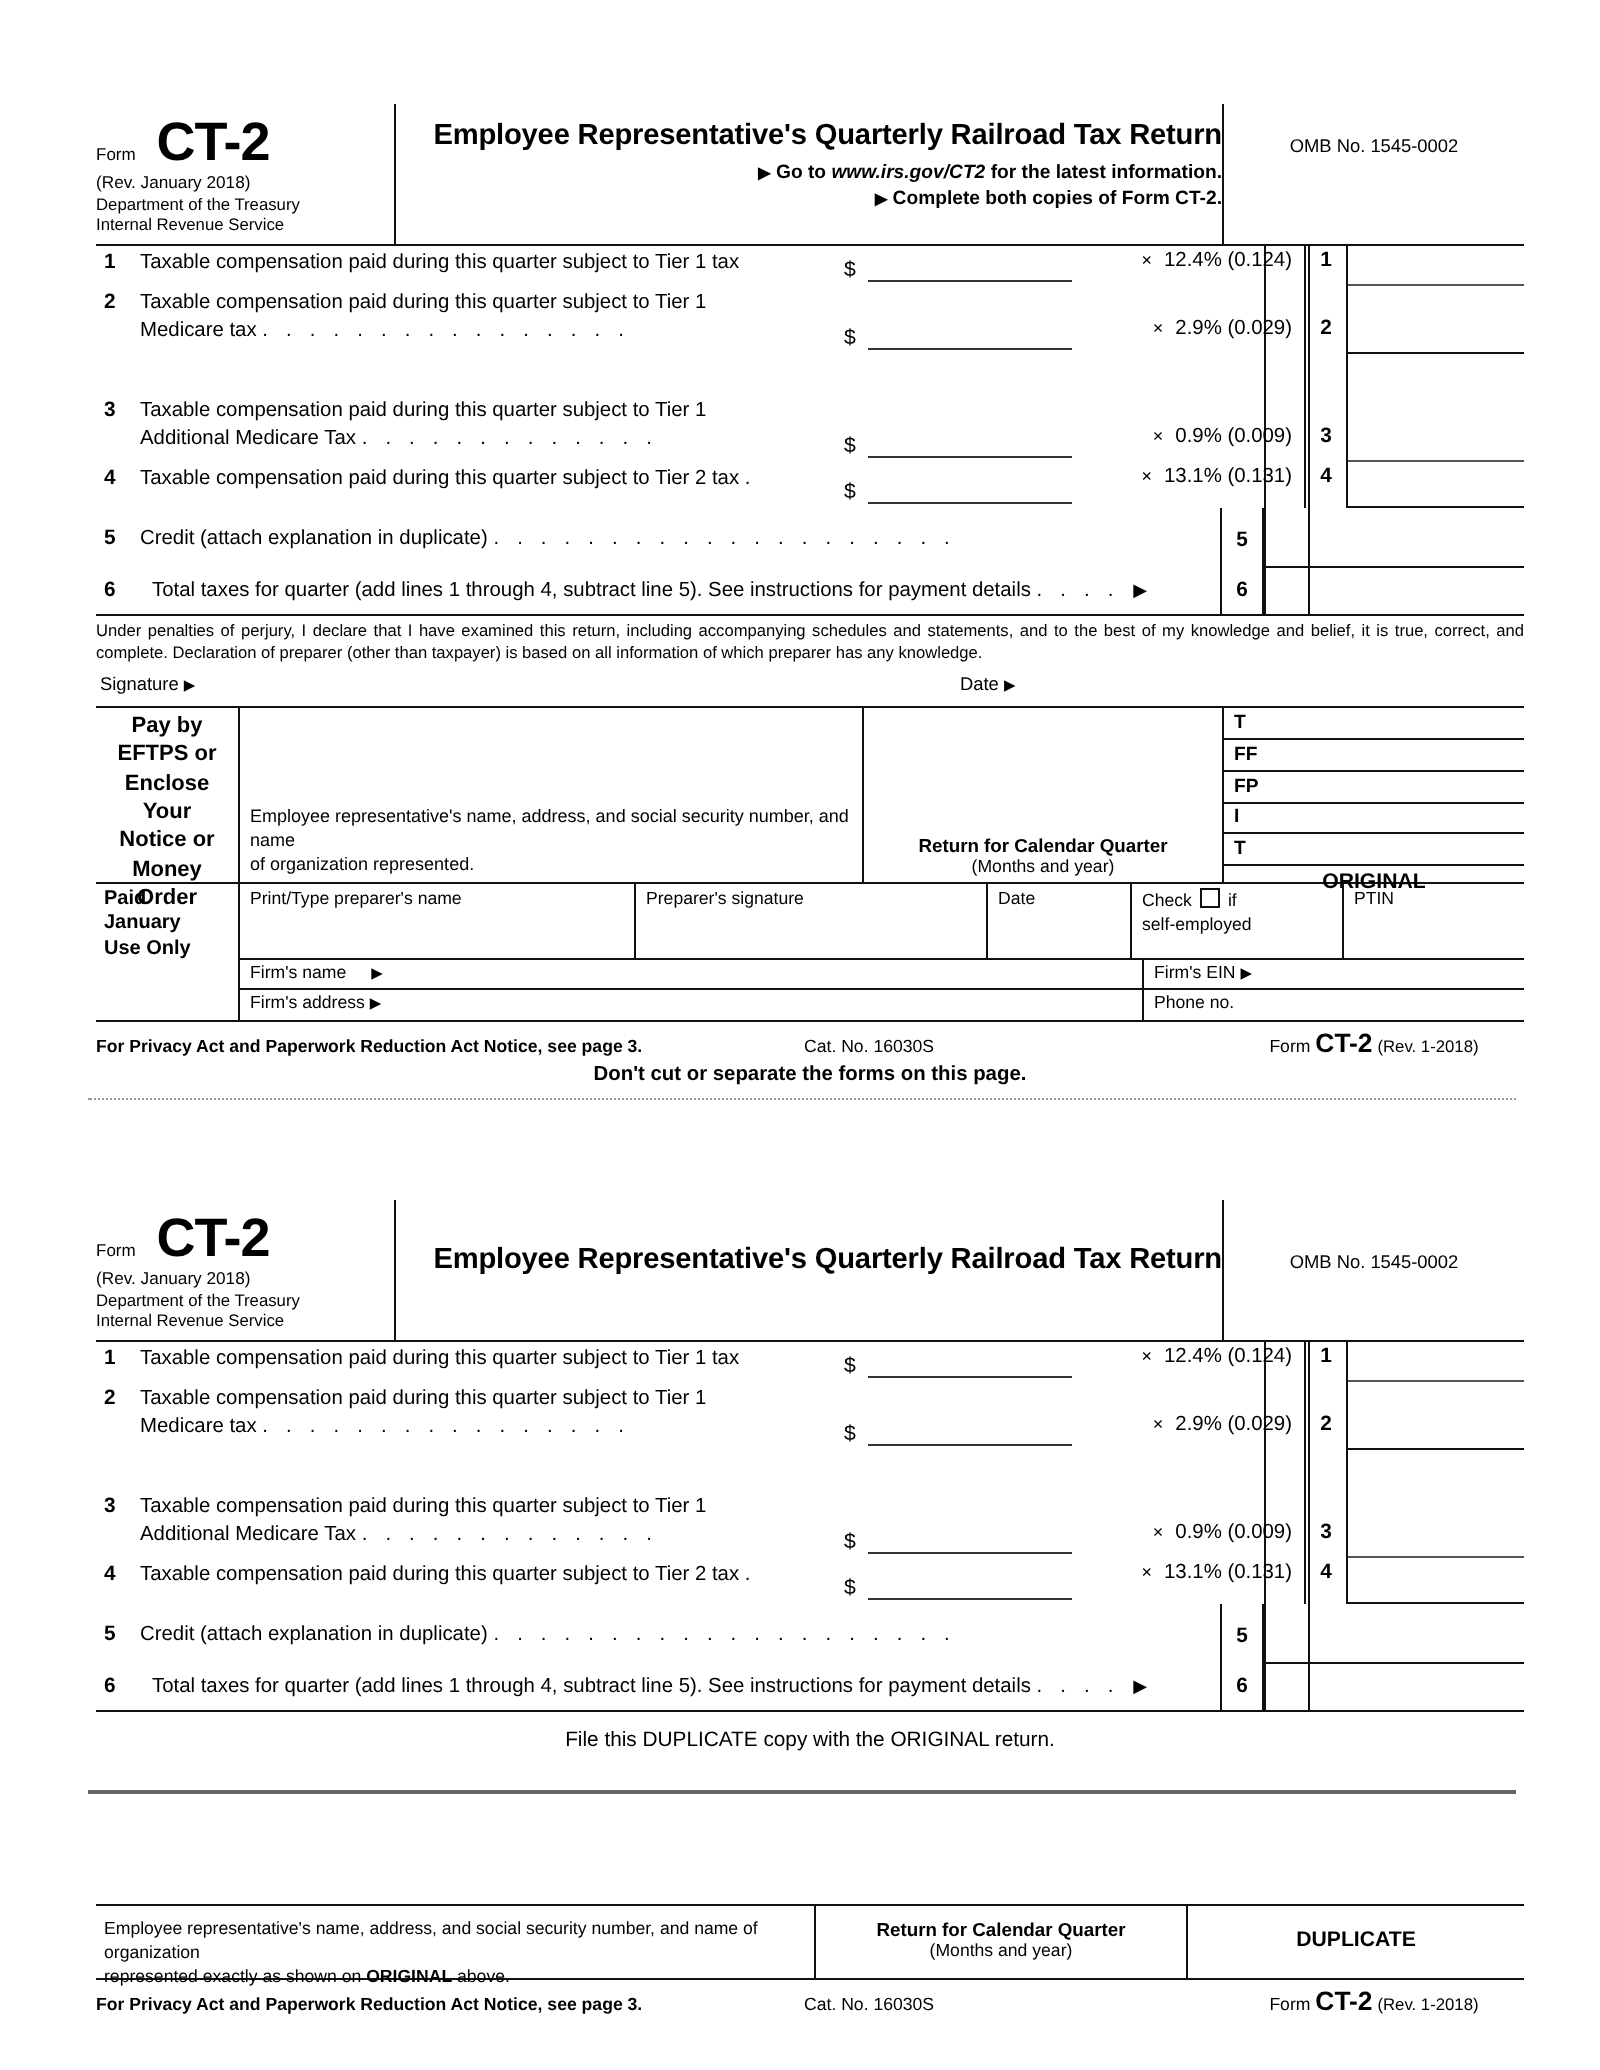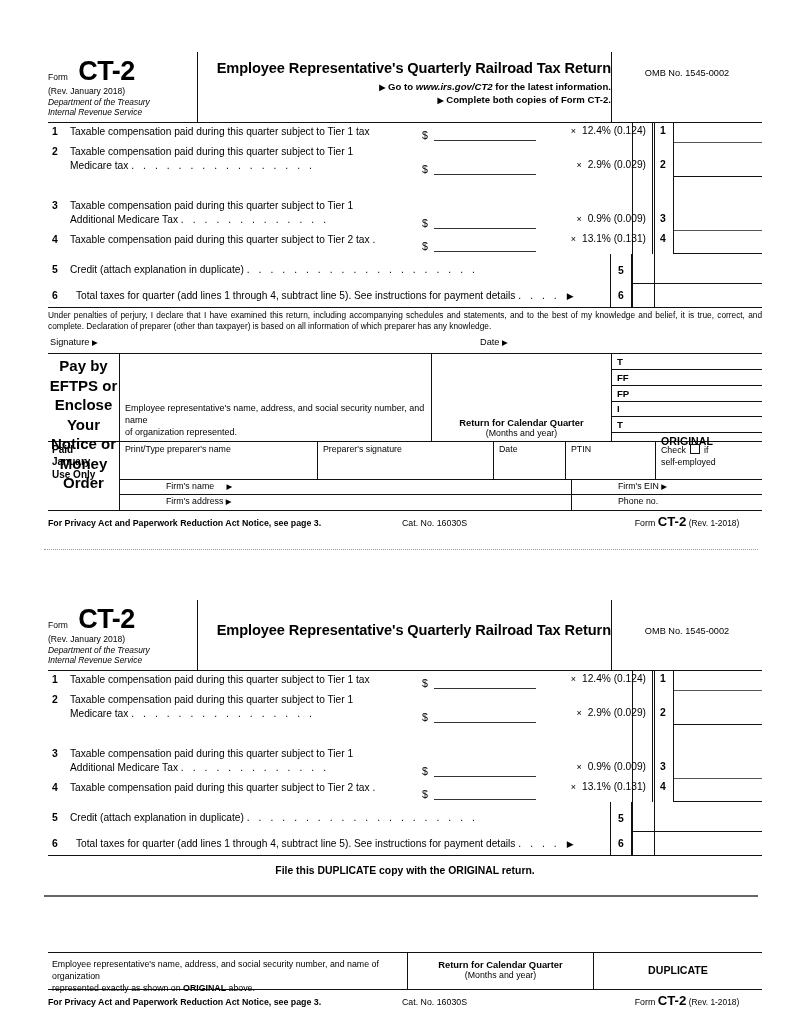--- a/index.html
+++ b/index.html
@@ -36,21 +36,21 @@
     width: 150px;
     padding: 6px 0 4px 0;
     border-right: 1.6px solid #111;
   }
   .formlabel { font-size: 8.5px; display:inline-block; vertical-align: bottom; padding-bottom:3px;}
   .ct2-big {
     font-size: 27px; font-weight: bold; letter-spacing: -0.5px;
     display:inline-block; line-height: 1; padding-left: 6px;
   }
   .rev { font-size: 8.6px; margin-top: 1px; }
-  .dept { font-size: 8.4px; line-height: 1.18; margin-top: 2px; font-style: italic;}
+  .dept { font-size: 8.4px; line-height: 1.18; margin-top: 2px;}
   .hdr-mid {
     flex: 1;
     padding: 8px 0 6px 0;
     text-align: right;
     border-right: 1.6px solid #111;
   }
   .title-main {
     font-size: 14.6px; font-weight: bold; letter-spacing: -0.1px;
   }
   .goto {
@@ -116,21 +116,21 @@
     font-size: 9.2px; padding-top: 2px; padding-bottom: 2px;
     position: relative; height: 17px;
   }
   .sig-lbl { position: absolute; left: 2px; top: 1px; }
   .date-lbl { position: absolute; left: 432px; top: 1px; }
 
   
   .eftps-wrap { display:flex; border-top: 1.5px solid #111; }
   .eftps-left {
     width: 72px; flex:none; border-right: 1.5px solid #111;
-    text-align: center; font-size: 15px; font-weight: bold;
+    text-align: center; font-size: 11px; font-weight: bold;
     line-height: 1.30; padding-top: 2px;
   }
   .eftps-mid { flex: 1; position: relative; border-right: 1.5px solid #111; }
   .eftps-mid-txt {
     position: absolute; left: 5px; bottom: 3px; right: 4px;
     font-size: 9px; line-height: 1.3;
   }
   .eftps-quarter {
     width: 180px; flex: none; position: relative;
     border-right: 1.5px solid #111;
@@ -168,21 +168,21 @@
   .c-ptin { flex: 1; }
   .chkbox {
     display:inline-block; width: 10px; height: 10px;
     border: 1.2px solid #111; vertical-align: -1px; margin: 0 4px;
   }
   .pp-r2 { display:flex; height: 15px; border-bottom: 1.3px solid #111; }
   .pp-r3 { display:flex; height: 15px; }
   .pp-sub-left { flex: 1; border-right: 1.4px solid #111; position: relative;}
   .pp-sub-right { width: 190px; position: relative; }
   .pp-sub-left .lbl, .pp-sub-right .lbl {
-    position:absolute; left: 5px; top: 1px; font-size: 8.8px; margin-left: 41px;
+    position:absolute; left: 5px; top: 1px; font-size: 8.8px;
   }
 
   
   .footer-row {
     display:flex; border-top: 1.8px solid #111;
     font-size: 8.8px; padding-top: 3px; align-items: baseline;
   }
   .f-left { flex: 1; font-weight: bold; }
   .f-cat  { width: 210px; text-align: left; font-weight: normal; }
   .f-right{ width: 150px; text-align: center; white-space: nowrap;}
@@ -211,21 +211,21 @@
   .dup-quarter-txt {
     position:absolute; left:0; right:0; top: 6px; text-align:center;
     font-size: 9.4px; font-weight: bold;
   }
   .dup-badge { width: 168px; flex:none; position: relative; }
   .dup-badge-txt {
     position:absolute; left:0; right:0; top: 11px; text-align:center;
     font-size: 10.6px; font-weight: bold;
   }
   .filedup {
-    text-align:center; font-size: 10.4px; font-weight: bold;
+    text-align:center; font-size: 10.4px; font-weight: normal;
   }
 </style>
 </head>
 <body>
 
 <div class="page">
 
   <div class="form" style="top:52px;">
 
     <div class="hdr">
@@ -421,28 +421,28 @@
         <div class="pp-r1">
           <div class="pp-cell c-name">
             <span class="lbl">Print/Type preparer's name</span>
           </div>
           <div class="pp-cell c-sig">
             <span class="lbl">Preparer's signature</span>
           </div>
           <div class="pp-cell c-date">
             <span class="lbl">Date</span>
           </div>
-          <div class="pp-cell c-ptin">
-            <span class="lbl">PTIN</span>
-          </div>
           <div class="pp-cell c-check">
             <span class="lbl" style="line-height:1.35;">
               <span>Check</span><span class="chkbox"></span><span>if</span><br>
               <span>self-employed</span>
             </span>
+          </div>
+          <div class="pp-cell c-ptin">
+            <span class="lbl">PTIN</span>
           </div>
         </div>
         <div class="pp-r2">
           <div class="pp-sub-left">
             <span class="lbl">
               <span>Firm's name</span>
               <span style="font-size:7.5px;margin-left:10px;">▶</span>
             </span>
           </div>
           <div class="pp-sub-right">
@@ -469,20 +469,21 @@
     <div class="footer-row">
       <div class="f-left">For Privacy Act and Paperwork Reduction Act Notice, see page 3.</div>
       <div class="f-cat">Cat. No. 16030S</div>
       <div class="f-right">
         <span class="f-form">Form</span>
         <span class="f-ct2">CT-2</span>
         <span class="f-rev">(Rev. 1-2018)</span>
       </div>
     </div>
 
+    <div class="dontcut">Don't cut or separate the forms on this page.</div>
   </div>
 
   <div class="cutline" style="top:549px;"></div>
 
   <div class="form" style="top:600px;">
 
     <div class="hdr">
       <div class="hdr-left">
         <div>
           <span class="formlabel">Form</span>

